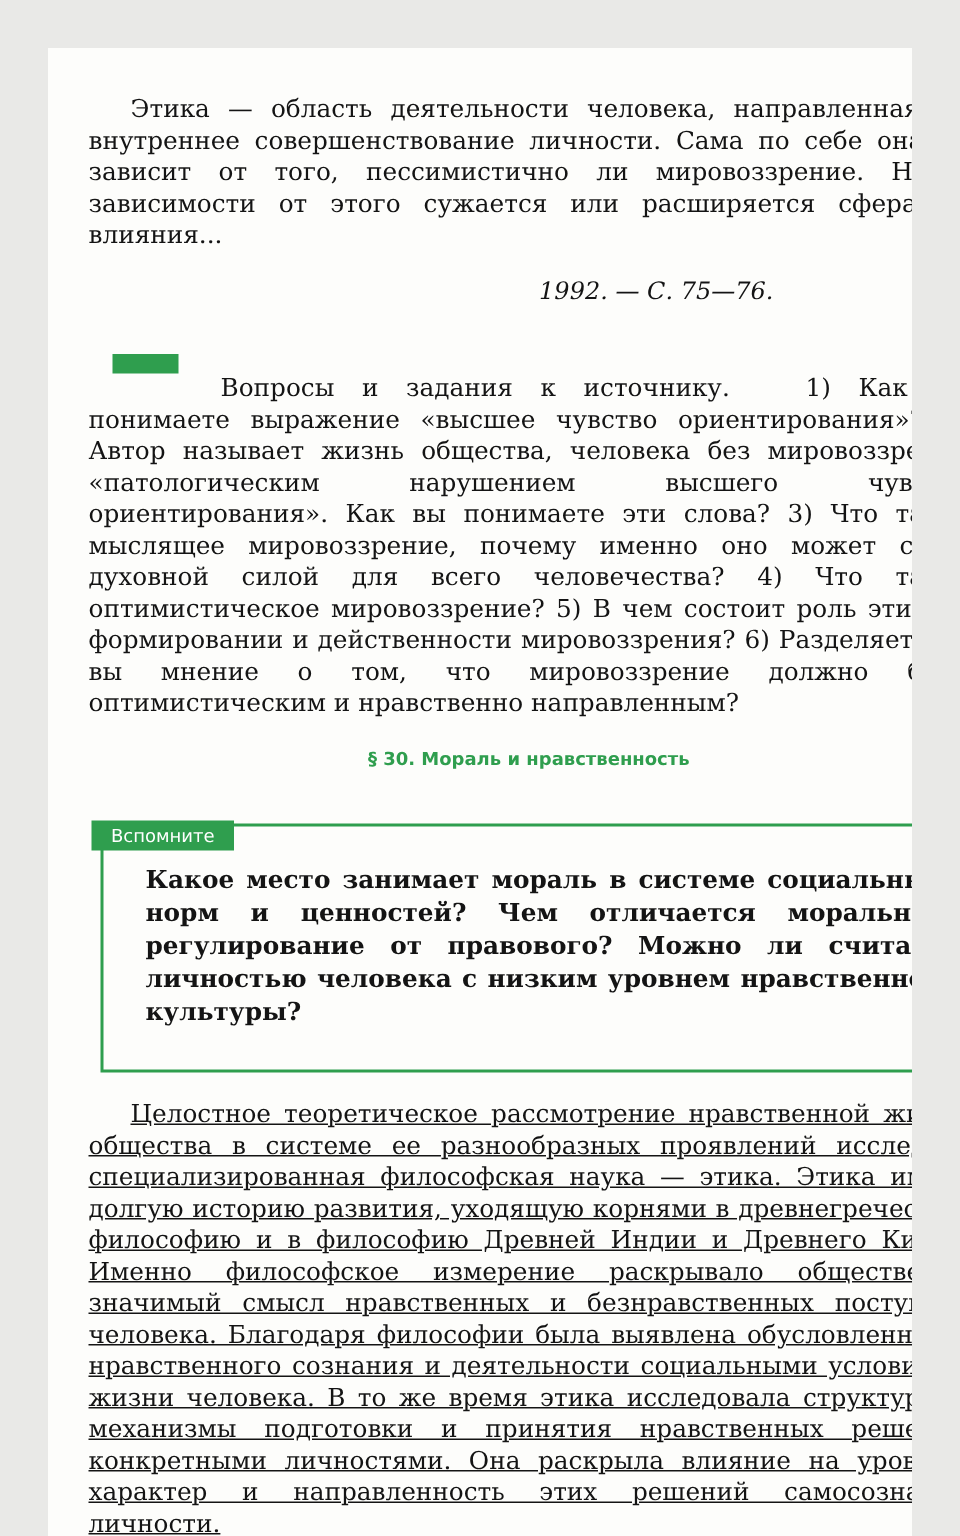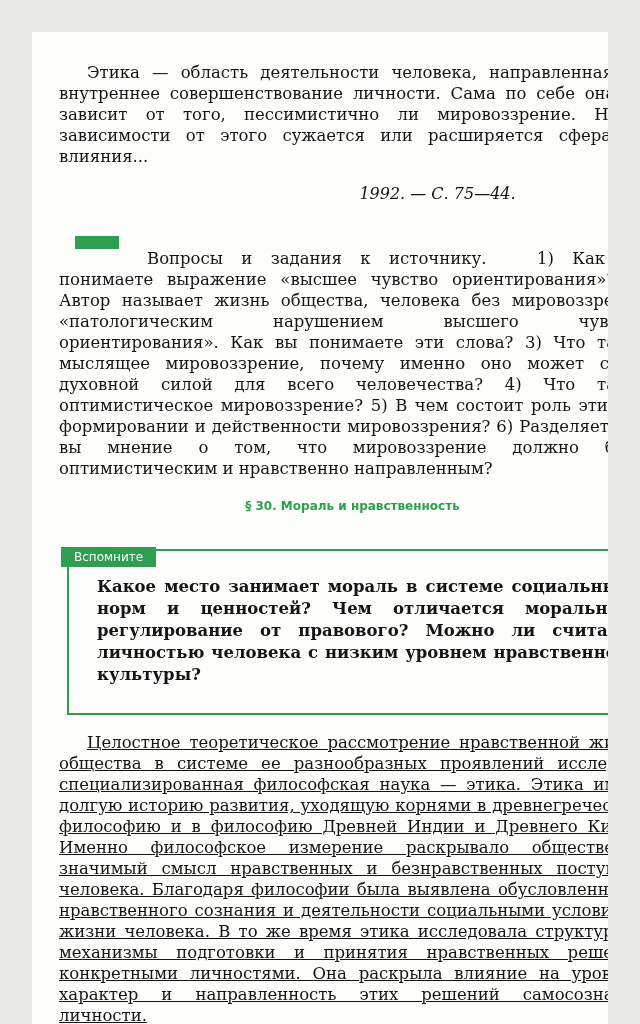--- a/index.html
+++ b/index.html
@@ -103,21 +103,21 @@
 </style>
 </head>
 <body>
 
 <div class="page">
 
   <p class="para">Этика — область деятельности человека, направленная на внутреннее совершенствование личности. Сама по себе она не зависит от того, пессимистично ли мировоззрение. Но в зависимости от этого сужается или расширяется сфера ее влияния...</p>
 
 
   <div class="citation">
-    <div>1992. — С. 75—44.</div>
+    <div>1992. — С. 75—76.</div>
   </div>
 
   <div class="questions">
     <span class="marker"></span><span class="q-label">Вопросы и задания к источнику.</span>
     <span>1) Как вы понимаете выражение «высшее чувство ориентирования»? 2) Автор называет жизнь общества, человека без мировоззрения «патологическим нарушением высшего чувства ориентирования». Как вы понимаете эти слова? 3) Что такое мыслящее мировоззрение, почему именно оно может стать духовной силой для всего человечества? 4) Что такое оптимистическое мировоззрение? 5) В чем состоит роль этики в формировании и действенности мировоззрения? 6) Разделяете ли вы мнение о том, что мировоззрение должно быть оптимистическим и нравственно направленным?</span>
   </div>
 
   <h2 class="heading">§ 30.  Мораль и нравственность</h2>
 
   <div class="recall">

